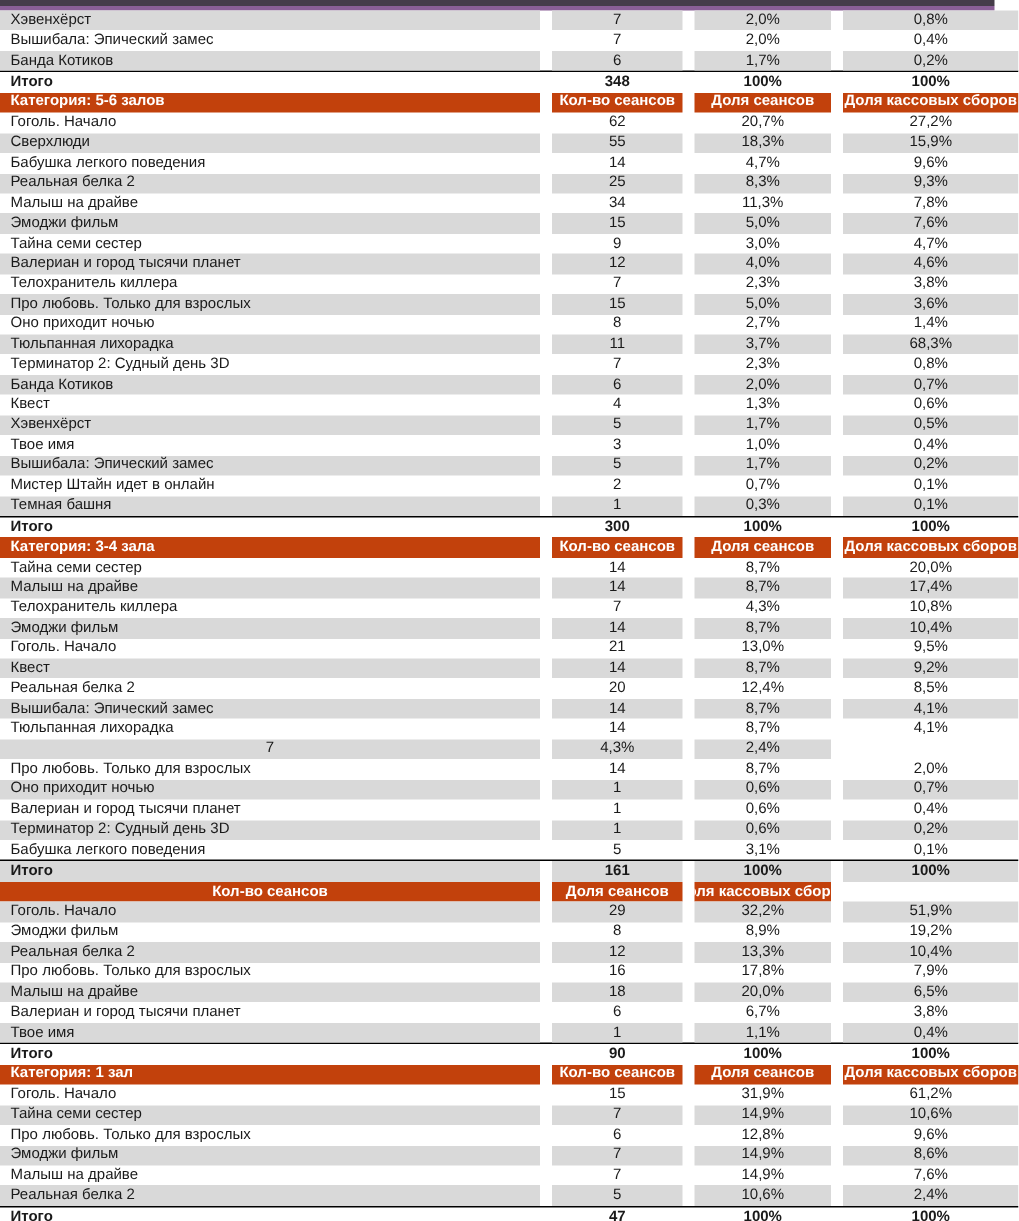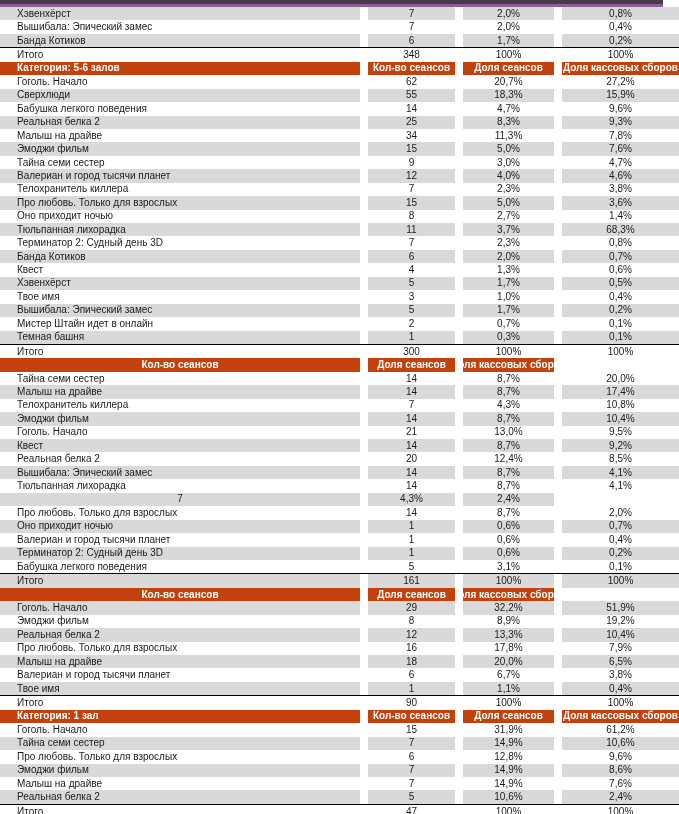--- a/index.html
+++ b/index.html
@@ -24,33 +24,33 @@
     height: 13.45px;
   }
   .cell {
     display: flex;
     align-items: center;
     font-size: 10px;
     line-height: 1;
     white-space: nowrap;
     overflow: hidden;
   }
-  .cell.name { padding-left: 17px; justify-content: flex-start; }
+  .cell.name { padding-left: 7px; justify-content: flex-start; }
   .cell.num  { justify-content: center; }
 
   .row.gray .cell { background: #d9d9d9; }
 
   .row.header .cell {
     background: #c2410c;
     color: #ffffff;
     font-weight: bold;
   }
 
   .row.total { border-top: 1px solid #000000; }
-  .row.total .cell { font-weight: normal; }
+  .row.total .cell { font-weight: bold; }
 </style>
 </head>
 <body>
 
 <div id="top-bar">
   <div class="dark"></div>
   <div class="purple"></div>
 </div>
 
 <div id="table">
@@ -204,20 +204,21 @@
       <div class="cell num">0,3%</div>
       <div class="cell num">0,1%</div>
     </div>
     <div class="row total">
       <div class="cell name">Итого</div>
       <div class="cell num">300</div>
       <div class="cell num">100%</div>
       <div class="cell num">100%</div>
     </div>
     <div class="row header">
+      <div class="cell name">Категория: 3-4 зала</div>
       <div class="cell num">Кол-во сеансов</div>
       <div class="cell num">Доля сеансов</div>
       <div class="cell num">Доля кассовых сборов</div>
     </div>
     <div class="row">
       <div class="cell name">Тайна семи сестер</div>
       <div class="cell num">14</div>
       <div class="cell num">8,7%</div>
       <div class="cell num">20,0%</div>
     </div>

